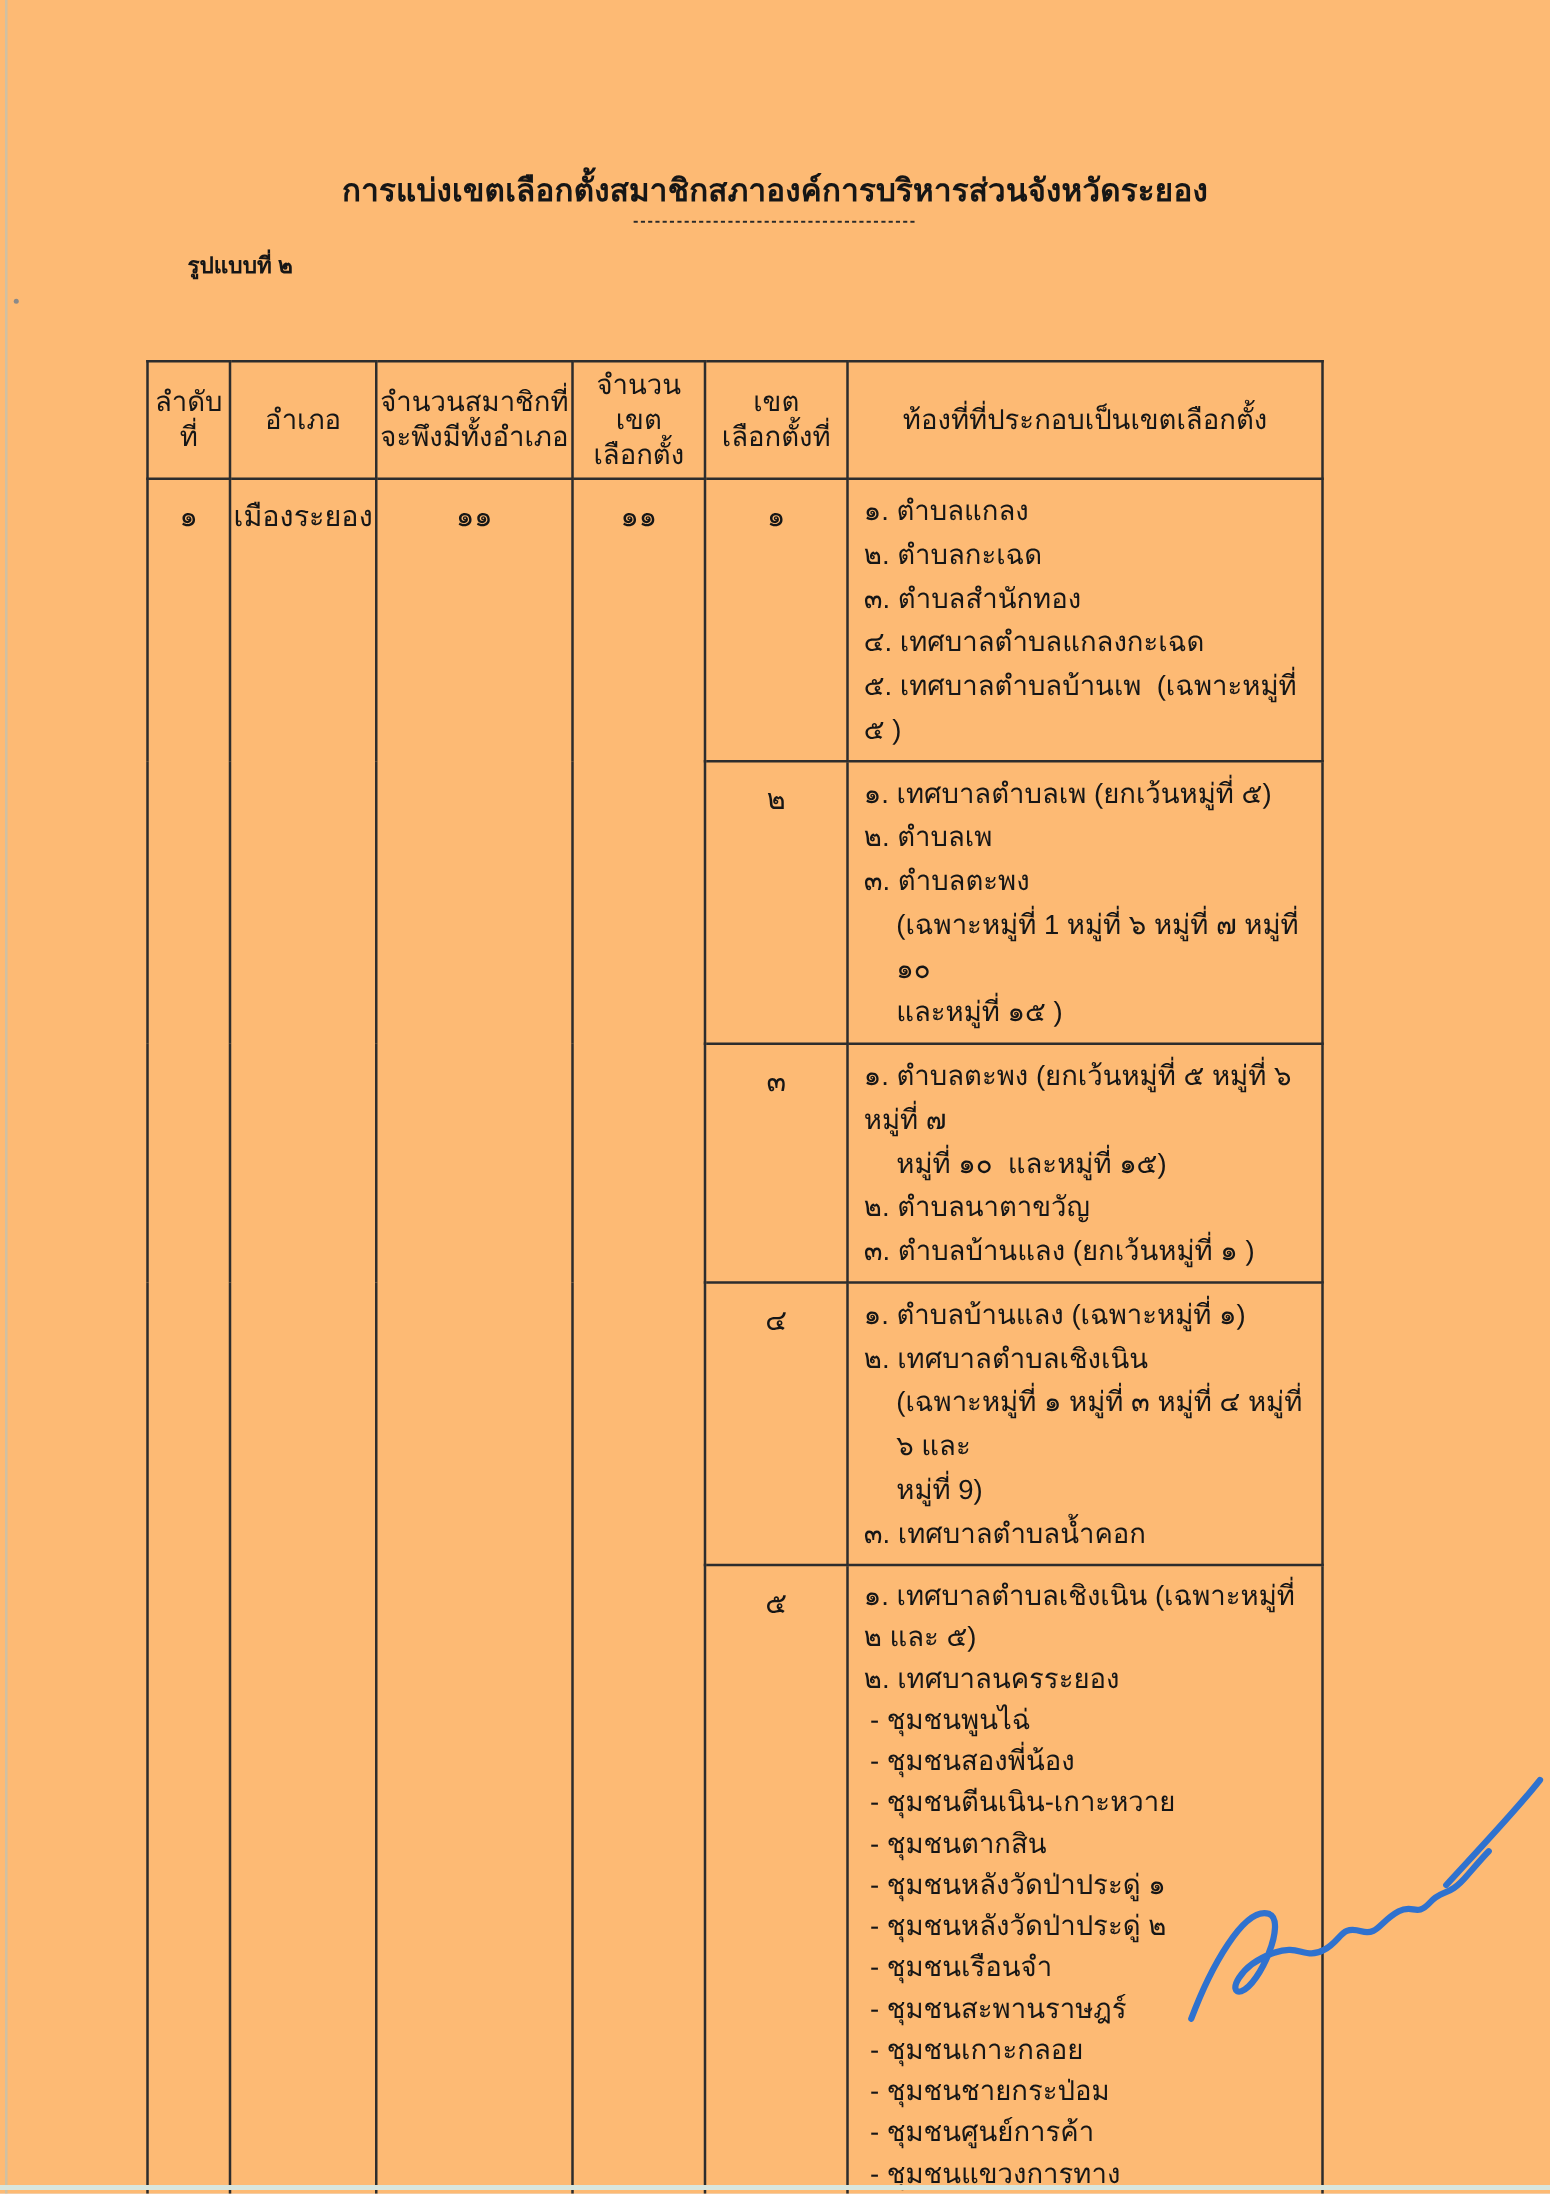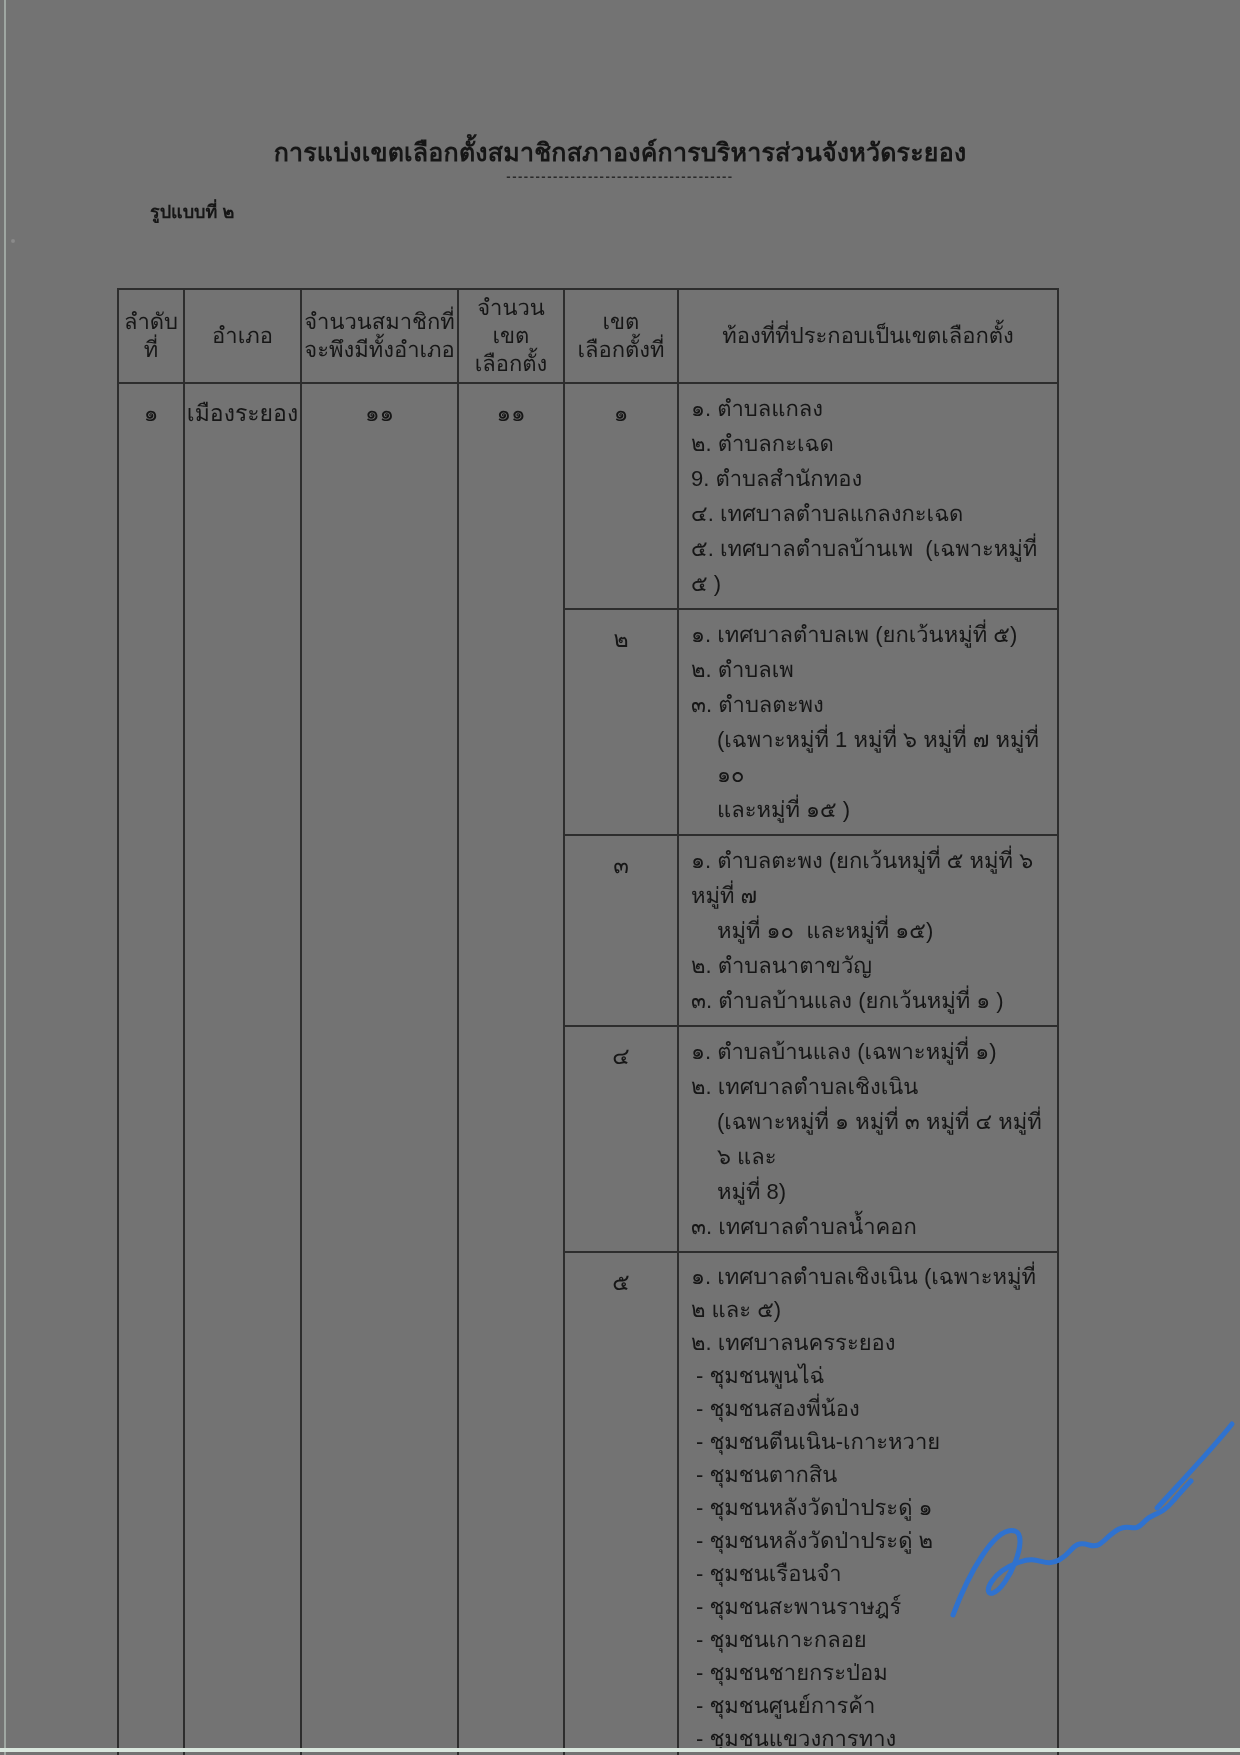--- a/index.html
+++ b/index.html
@@ -1,20 +1,20 @@
 <!DOCTYPE html>
 <html><head>
 <meta charset="utf-8">
 <style>
   html,body{margin:0;padding:0;background:#e8e8e8;}
   .page{
     position:relative;
     width:1240px;height:1755px;
     margin:0 auto;
-    background:#737373;
+    background:#fdba74;
     font-family:"Liberation Sans","DejaVu Sans",sans-serif;
     color:#161616;
     overflow:hidden;
   }
   .scan-left-line{
     position:absolute;left:4px;top:0;width:2px;height:1755px;
     background:#b7c3bb;opacity:.65;
   }
   .scan-bottom-line{
     position:absolute;left:0;bottom:3px;width:100%;height:4px;
@@ -104,21 +104,21 @@
     <tbody id="tbody">
         <tr>
           <td class="center-cell" rowspan="5">๑</td>
           <td class="center-cell" rowspan="5">เมืองระยอง</td>
           <td class="center-cell" rowspan="5">๑๑</td>
           <td class="center-cell" rowspan="5">๑๑</td>
           <td class="center-cell">๑</td>
           <td class="desc-cell">
             <div class="line">๑. ตำบลแกลง</div>
             <div class="line">๒. ตำบลกะเฉด</div>
-            <div class="line">9. ตำบลสำนักทอง</div>
+            <div class="line">๓. ตำบลสำนักทอง</div>
             <div class="line">๔. เทศบาลตำบลแกลงกะเฉด</div>
             <div class="line">๕. เทศบาลตำบลบ้านเพ  (เฉพาะหมู่ที่ ๕ )</div>
           </td>
         </tr>
         <tr>
           <td class="center-cell">๒</td>
           <td class="desc-cell">
             <div class="line">๑. เทศบาลตำบลเพ (ยกเว้นหมู่ที่ ๕)</div>
             <div class="line">๒. ตำบลเพ</div>
             <div class="line">๓. ตำบลตะพง</div>
@@ -134,21 +134,21 @@
             <div class="line">๒. ตำบลนาตาขวัญ</div>
             <div class="line">๓. ตำบลบ้านแลง (ยกเว้นหมู่ที่ ๑ )</div>
           </td>
         </tr>
         <tr>
           <td class="center-cell">๔</td>
           <td class="desc-cell">
             <div class="line">๑. ตำบลบ้านแลง (เฉพาะหมู่ที่ ๑)</div>
             <div class="line">๒. เทศบาลตำบลเชิงเนิน</div>
             <div class="line cont">(เฉพาะหมู่ที่ ๑ หมู่ที่ ๓ หมู่ที่ ๔ หมู่ที่ ๖ และ</div>
-            <div class="line cont">หมู่ที่ 8)</div>
+            <div class="line cont">หมู่ที่ 9)</div>
             <div class="line">๓. เทศบาลตำบลน้ำคอก</div>
           </td>
         </tr>
         <tr class="zone-last">
           <td class="center-cell">๕</td>
           <td class="desc-cell">
             <div class="line">๑. เทศบาลตำบลเชิงเนิน (เฉพาะหมู่ที่ ๒ และ ๕)</div>
             <div class="line">๒. เทศบาลนครระยอง</div>
             <div class="line dash">- ชุมชนพูนไฉ่</div>
             <div class="line dash">- ชุมชนสองพี่น้อง</div>

